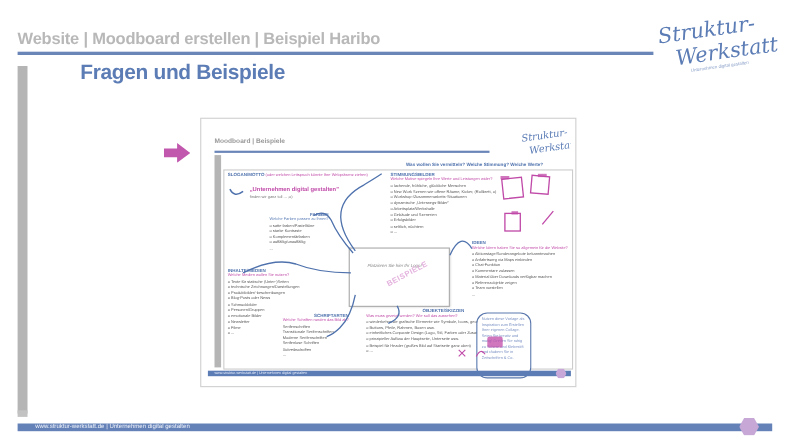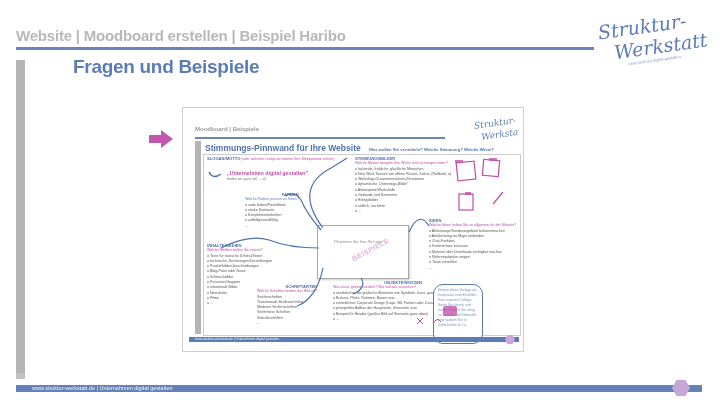--- a/index.html
+++ b/index.html
@@ -55,21 +55,20 @@
 </svg>
 
 <div class="slide">
   <div class="s-bc">Moodboard | Beispiele</div>
   <div class="s-rule"></div>
   <svg class="s-logo" viewBox="0 0 48 30">
     <text x="3" y="12" font-family="DejaVu Serif, serif" font-style="italic" font-size="9" fill="#5b7cb5" transform="rotate(-8 24 10)">Struktur-</text>
     <text x="10" y="24" font-family="DejaVu Serif, serif" font-style="italic" font-size="9" fill="#5b7cb5" transform="rotate(-8 24 20)">Werkstatt</text>
   </svg>
   <div class="s-bar"></div>
-  <div class="s-title">Stimmungs-Pinnwand für Ihre Website</div>
   <div class="s-sub">Was wollen Sie vermitteln? Welche Stimmung? Welche Werte?</div>
   <div class="s-frame"></div>
 
   <div class="sec" style="left:24px;top:48px;">
     <span class="h">SLOGAN/MOTTO</span> <span class="q">(oder welchen Leitspruch könnte Ihre Webpräsenz ziehen)</span>
   </div>
   <div class="slogan">„Unternehmen digital gestalten"</div>
   <div class="slogan-note">finden wir ganz toll ... ;o)</div>
 
   <div class="sec" style="left:62px;top:84px;">

